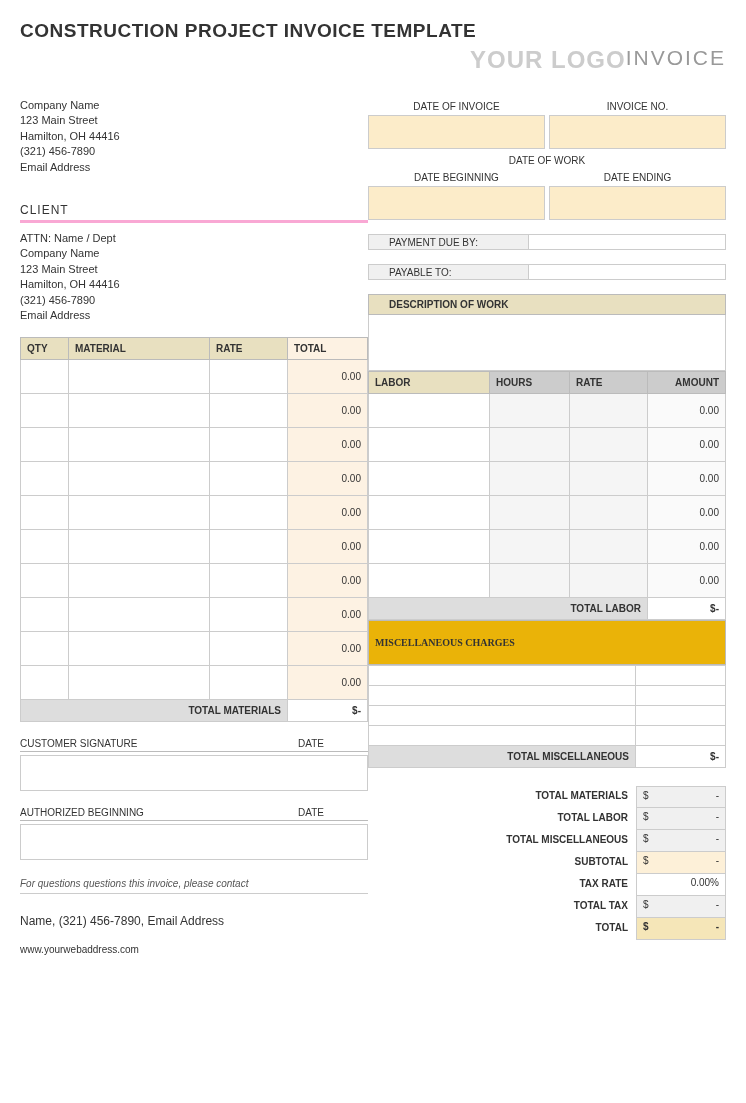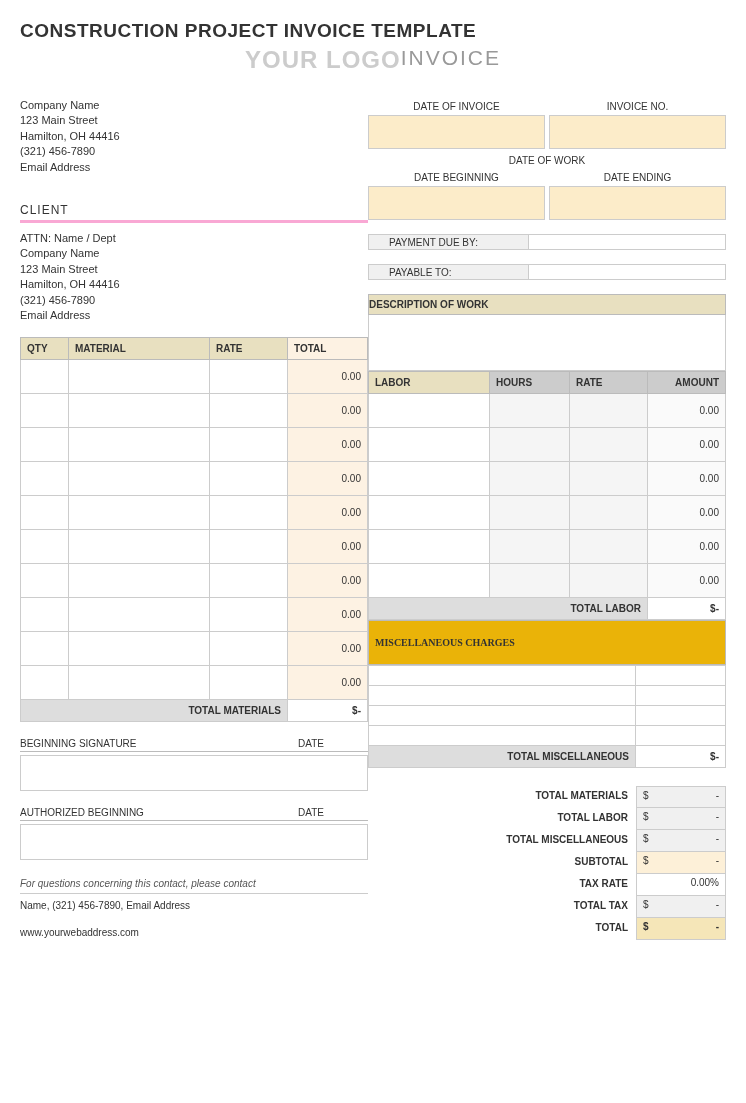--- a/index.html
+++ b/index.html
@@ -1,18 +1,18 @@
 <!DOCTYPE html>
 <html><head>
 <meta charset="utf-8">
 <style>
 * { box-sizing: border-box; margin: 0; padding: 0; }
 body { font-family: Arial, Helvetica, sans-serif; font-size: 11px; color: #333; background: #fff; padding: 20px; width: 746px; }
 .header-title { font-size: 19px; font-weight: bold; letter-spacing: 0.5px; color: #333; margin-bottom: 4px; }
-.logo-row { display: flex; justify-content: center; align-items: flex-start; margin-bottom: 24px; }
+.logo-row { display: flex; justify-content: flex-end; align-items: flex-start; margin-bottom: 24px; }
 .logo-placeholder { font-size: 24px; font-weight: bold; color: #ccc; letter-spacing: 1px; }
 .invoice-label { font-size: 21px; color: #999; letter-spacing: 2px; font-weight: 300; }
 .two-col { display: flex; }
 .left-col { flex: 0 0 348px; }
 .right-col { flex: 1; }
 .company-info { line-height: 1.4; margin-bottom: 28px; font-size: 11px; }
 .client-header { font-size: 12px; letter-spacing: 1px; border-bottom: 3px solid #f9a8d4; padding-bottom: 3px; margin-bottom: 8px; }
 .client-info { line-height: 1.4; margin-bottom: 14px; font-size: 11px; }
 .meta-row { display: flex; gap: 4px; margin-bottom: 3px; }
 .meta-cell { flex: 1; }
@@ -25,31 +25,31 @@
 table { width: 100%; border-collapse: collapse; }
 th { background: #e8e0c0; border: 1px solid #bbb; font-size: 10px; font-weight: bold; text-align: left; padding: 4px 6px; height: 22px; }
 td { border: 1px solid #ccc; height: 34px; padding: 3px 6px; font-size: 10px; }
 .col-qty { width: 48px; }
 .col-rate { width: 78px; }
 .col-total { width: 80px; text-align: right; background: #fdf2e3; }
 .col-hours { width: 80px; background: #f5f5f5; }
 .col-amount { width: 78px; text-align: right; background: #fafafa; }
 .totals-row td { background: #ddd; text-align: right; font-weight: bold; font-size: 10px; height: 22px; }
 .totals-row td.val { background: #fff; }
-.desc-header { background: #e8e0c0; border: 1px solid #bbb; font-size: 10px; font-weight: bold; padding: 4px 0; }
+.desc-header { background: #e8e0c0; border: 1px solid #bbb; font-size: 10px; font-weight: bold; padding: 4px 20px; }
 .desc-body { border: 1px solid #ccc; border-top: none; height: 56px; }
 .misc-header { background: #eab308; border: 1px solid #bbb; font-size: 10px; font-weight: bold; padding: 16px 6px; font-family: Liberation Serif, serif; }
 .misc-row td { height: 20px; }
 .sig-block { margin-top: 16px; }
 .sig-labels { display: flex; font-size: 10px; border-bottom: 1px solid #bbb; padding-bottom: 2px; }
 .sig-labels .s1 { flex: 1; }
 .sig-labels .s2 { width: 70px; }
 .sig-box { border: 1px solid #ccc; height: 36px; margin-top: 3px; }
 .footer-note { font-style: italic; font-size: 10px; margin-top: 18px; border-bottom: 1px solid #ccc; padding-bottom: 4px; color: #555; }
-.footer-contact { font-size: 10px; margin-top: 6px; }
+.footer-contact { font-size: 12px; margin-top: 20px; }
 .footer-web { font-size: 10px; margin-top: 16px; }
 .summary { margin-top: 18px; }
 .summary-row { display: flex; height: 22px; align-items: stretch; }
 .summary-label { flex: 1; text-align: right; font-size: 10px; font-weight: bold; padding: 4px 8px 0 0; }
 .summary-val { width: 90px; border: 1px solid #ccc; border-top: none; font-size: 10px; padding: 3px 6px; display: flex; justify-content: space-between; background: #f0f0f0; }
 .summary-row:first-child .summary-val { border-top: 1px solid #ccc; }
 .summary-val.light { background: #fff; }
 .summary-val.cream { background: #fdf0d8; }
 .summary-val.gold { background: #f5e6b8; font-weight: bold; }
 .dollar { }
@@ -157,34 +157,34 @@
       <tbody>
           <tr class="totals-row">
         <td colspan="3">TOTAL MATERIALS</td>
         <td class="val"><span class="dollar">$</span> <span style="float:right">-</span></td>
       </tr>
     </tbody>
       </table>
 
     <div class="sig-block">
       <div class="sig-labels">
-        <div class="s1">BEGINNING SIGNATURE</div>
+        <div class="s1">CUSTOMER SIGNATURE</div>
         <div class="s2">DATE</div>
       </div>
       <div class="sig-box"></div>
     </div>
     <div class="sig-block">
       <div class="sig-labels">
         <div class="s1">AUTHORIZED BEGINNING</div>
         <div class="s2">DATE</div>
       </div>
       <div class="sig-box"></div>
     </div>
 
-    <div class="footer-note">For questions concerning this contact, please contact</div>
+    <div class="footer-note">For questions questions this invoice, please contact</div>
     <div class="footer-contact">Name, (321) 456-7890, Email Address</div>
     <div class="footer-web">www.yourwebaddress.com</div>
   </div>
 
   <div class="right-col">
     <div class="meta-row">
       <div class="meta-cell">
         <div class="meta-label">DATE OF INVOICE</div>
         <div class="meta-input"></div>
       </div>

